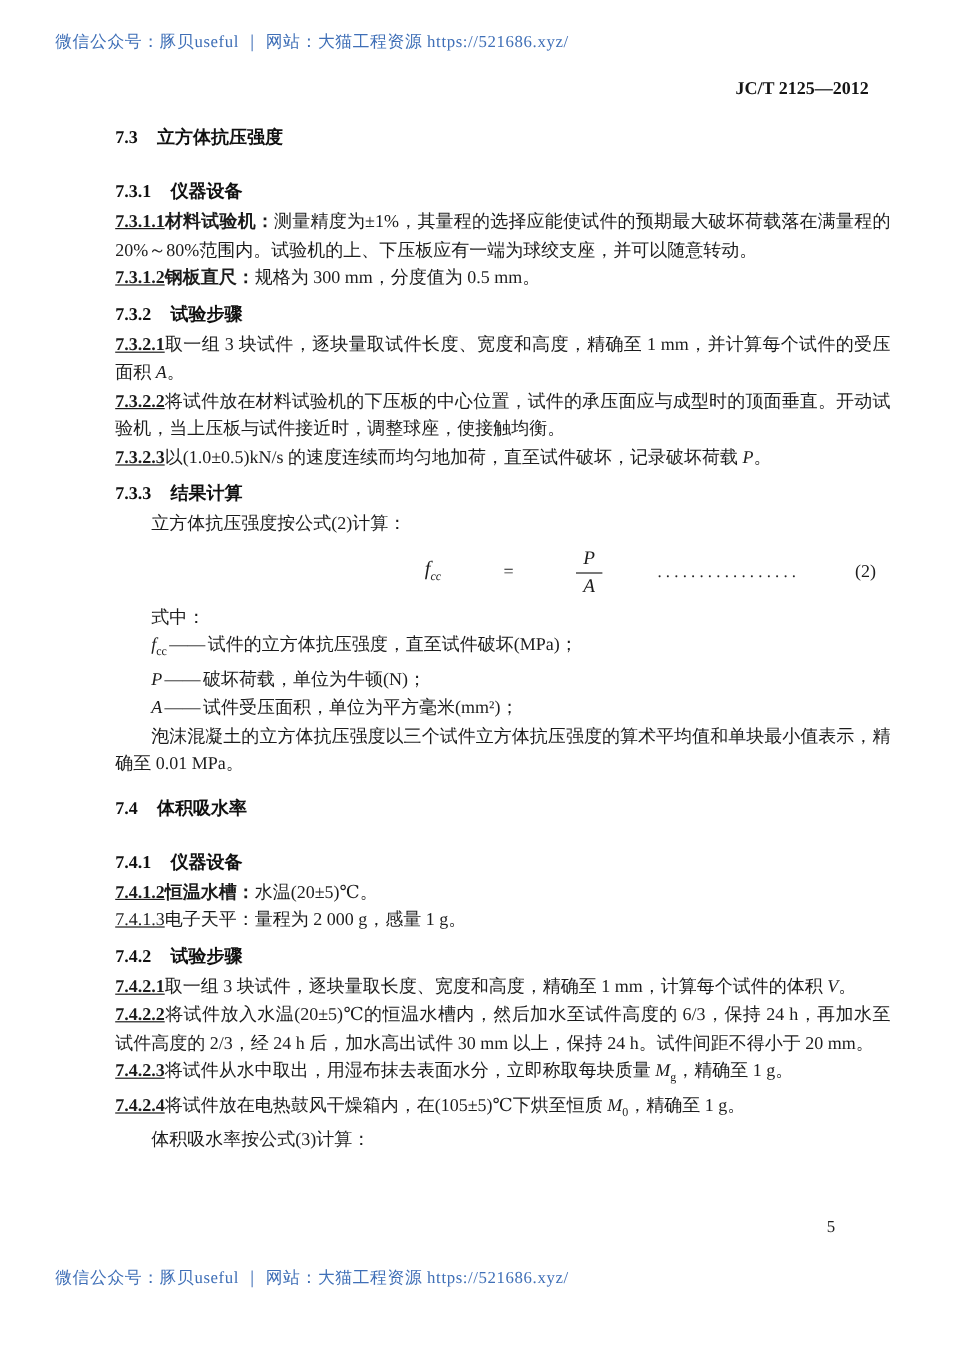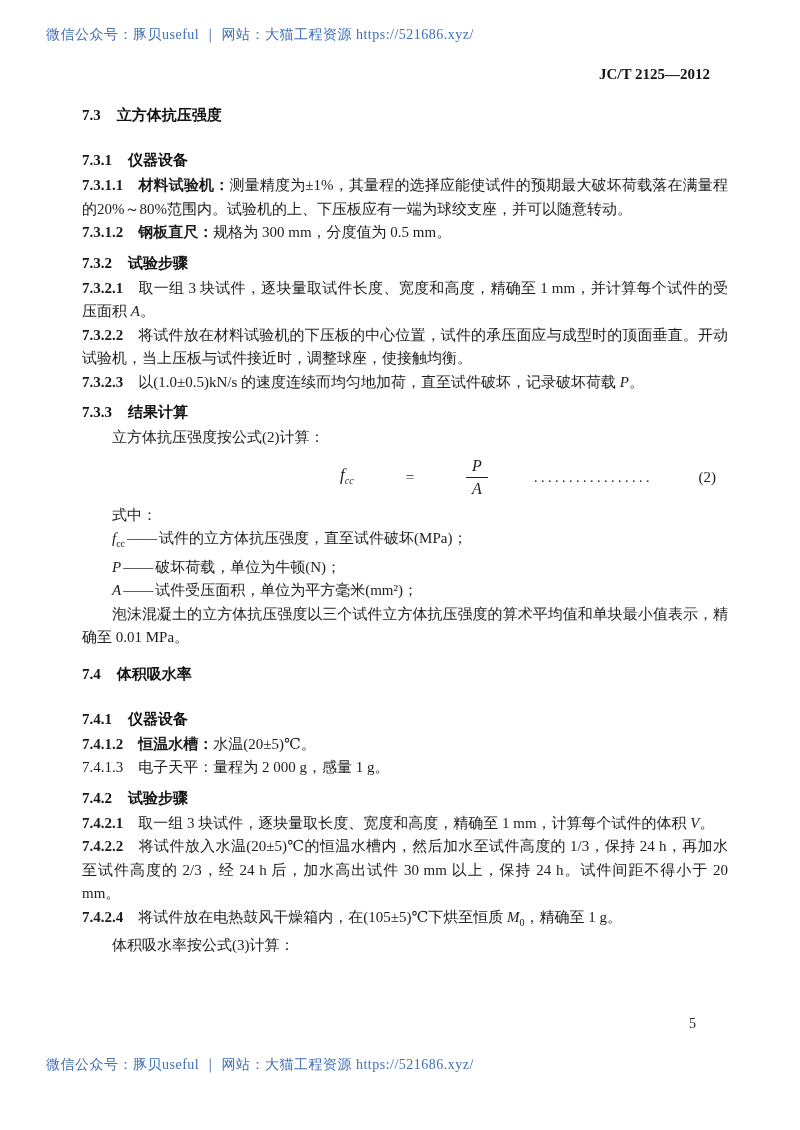--- a/index.html
+++ b/index.html
@@ -13,38 +13,38 @@
   
   .wm {
     position:absolute; left:46px; width:712px; white-space:nowrap;
     font-size:14px; letter-spacing:0.5px;
     font-family:"Liberation Serif","DejaVu Serif",serif;
   }
   .wm-top { top:26px; }
   .wm-bottom { top:1056px; }
   
   .doccode {
-    position:absolute; top:66px; right:90px;
+    position:absolute; top:66px; right:76px;
     font-size:15px; font-weight:700; color:#151515;
     font-family:"Liberation Serif","DejaVu Serif",serif;
   }
   
   .content {
-    position:absolute; left:82px; top:100px; width:646px;
+    position:absolute; left:96px; top:100px; width:646px;
     font-size:15px; line-height:23.5px; text-align:justify;
   }
   .h2, .h3 {
     font-weight:700; font-size:15px; line-height:20px;
     text-align:left; color:#111;
   }
   .h2 { margin:5px 0 25px 0; }
   .h3 { margin:8px 0 4px 0; }
   .h2 .num, .h3 .num { margin-right:16px; }
   .clause { margin:0; }
-  .clause .num { font-weight:700; margin-right:15px; white-space:nowrap; }
+  .clause .num { font-weight:700; margin-right:0; white-space:nowrap;text-decoration:underline; }
   .clause .num.plain { font-weight:400; }
   .clause .term { font-weight:700; }
   .indent { text-indent:2em; }
   i.v { font-style:italic; font-family:"Liberation Serif","DejaVu Serif",serif; }
   sub { font-size:10px; }
   
   .formula-row {
     display:flex; align-items:center; margin:2px 0 0 0;
     padding-left:258px; padding-right:12px; height:52px;
     text-align:left;
@@ -128,22 +128,23 @@
 
 
     <p class="clause"><span class="num">7.4.1.2</span><b class="term">恒温水槽：</b><span>水温(20±5)℃。</span></p>
 
     <p class="clause"><span class="num plain">7.4.1.3</span><span>电子天平：</span><span>量程为 2 000 g，感量 1 g。</span></p>
 
     <p class="h3"><span class="num">7.4.2</span><span>试验步骤</span></p>
 
     <p class="clause"><span class="num">7.4.2.1</span><span>取一组 3 块试件，逐块量取长度、宽度和高度，精确至 1 mm，计算每个试件的体积 </span><i class="v">V</i><span>。</span></p>
 
-    <p class="clause"><span class="num">7.4.2.2</span><span>将试件放入水温(20±5)℃的恒温水槽内，然后加水至试件高度的 1/3，保持 24 h，再加水至试件高度的 2/3，经 24 h 后，加水高出试件 30 mm 以上，保持 24 h。试件间距不得小于 20 mm。</span></p>
+    <p class="clause"><span class="num">7.4.2.2</span><span>将试件放入水温(20±5)℃的恒温水槽内，然后加水至试件高度的 6/3，保持 24 h，再加水至试件高度的 2/3，经 24 h 后，加水高出试件 30 mm 以上，保持 24 h。试件间距不得小于 20 mm。</span></p>
 
+    <p class="clause"><span class="num">7.4.2.3</span><span>将试件从水中取出，用湿布抹去表面水分，立即称取每块质量 </span><i class="v">M</i><sub>g</sub><span>，精确至 1 g。</span></p>
 
     <p class="clause"><span class="num">7.4.2.4</span><span>将试件放在电热鼓风干燥箱内，在(105±5)℃下烘至恒质 </span><i class="v">M</i><sub>0</sub><span>，精确至 1 g。</span></p>
 
 
     <p class="indent">体积吸水率按公式(3)计算：</p>
 
   </div>
 
   <div class="pageno">5</div>
 

